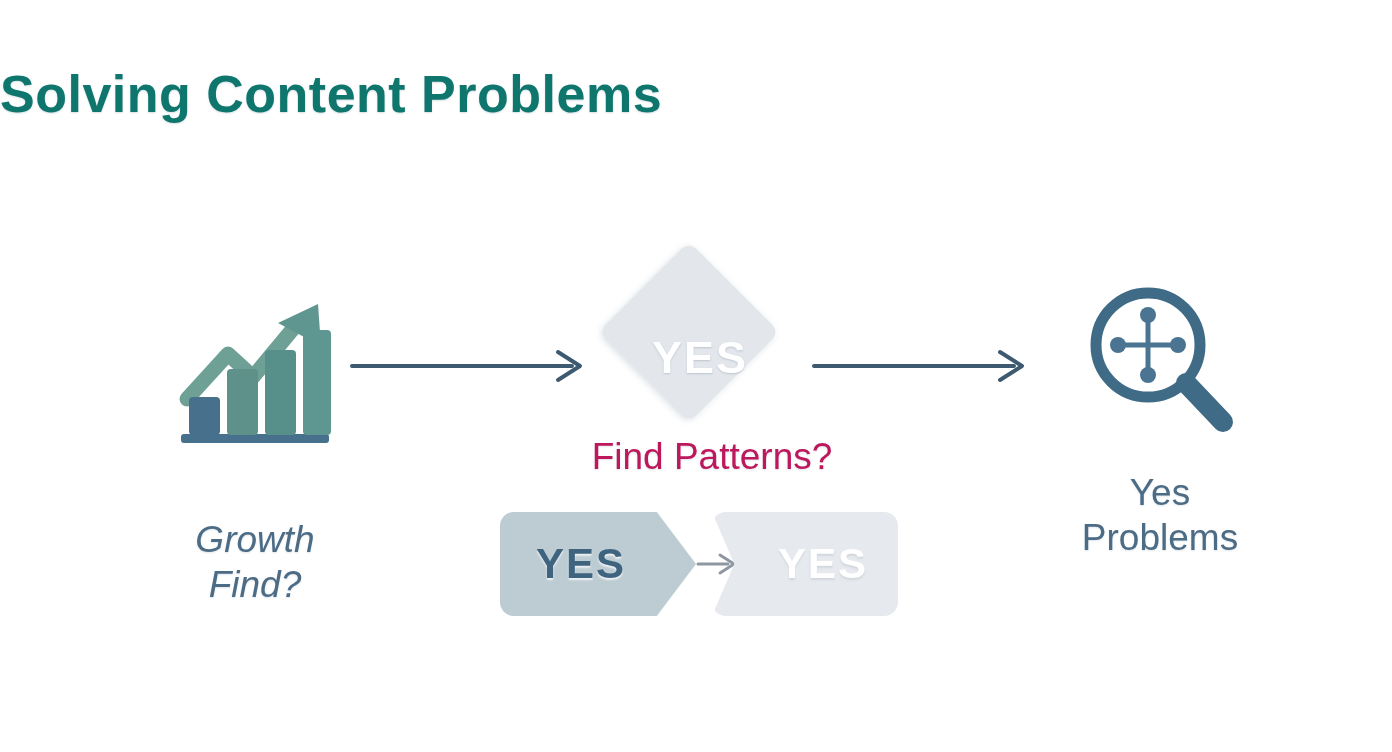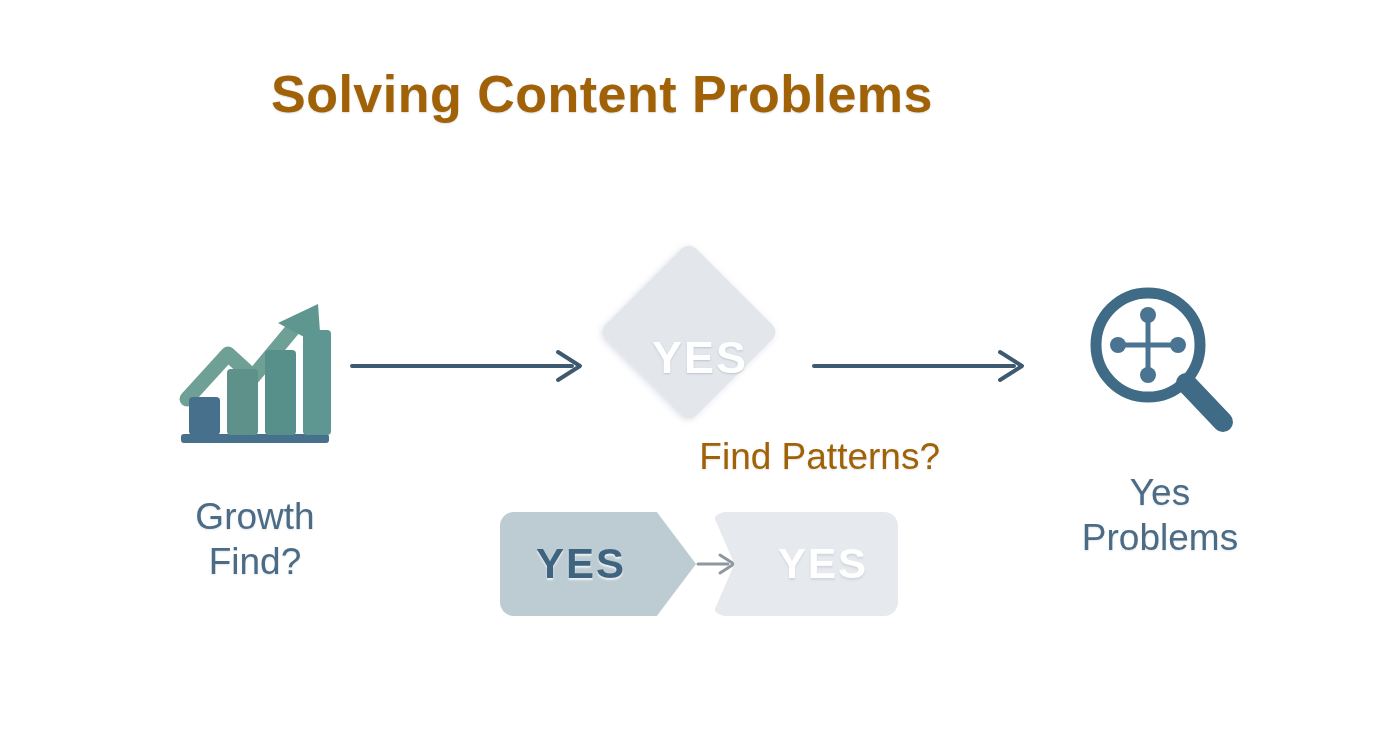--- a/index.html
+++ b/index.html
@@ -15,25 +15,24 @@
     font-family: "Liberation Sans", sans-serif;
     background: #ffffff;
   }
 
   
   .title {
     position: absolute;
     top: 64px;
     left: 0;
     width: 1204px;
-    text-align: center;
     font-size: 52px;
     font-weight: 600;
     letter-spacing: 0.5px;
-    color: #a16207;
+    color: #0f766e;
     text-shadow: 0 1px 2px rgba(140,160,175,0.35);
   }
 
   
   .stage-growth {
     position: absolute;
     left: 130px;
     top: 272px;
     width: 250px;
     text-align: center;
@@ -44,21 +43,21 @@
     align-items: flex-end;
     justify-content: center;
   }
   .stage-label {
     font-size: 37px;
     font-weight: 500;
     line-height: 1.22;
     color: #4c6b85;
     text-shadow: 0 1px 2px rgba(150,168,182,0.30);
   }
-  .stage-growth .stage-label { margin-top: 42px; }
+  .stage-growth .stage-label { margin-top: 65px; font-style: italic; }
 
   
   .arrow-long {
     position: absolute;
     top: 348px;
     height: 36px;
   }
   .arrow-1 { left: 350px; width: 238px; }
   .arrow-2 { left: 812px; width: 218px; }
 
@@ -93,27 +92,27 @@
     font-size: 45px;
     font-weight: 600;
     letter-spacing: 2px;
     color: #ffffff;
     text-shadow: 0 1px 2px rgba(180,190,200,0.85);
   }
 
   
   .patterns-caption {
     position: absolute;
-    left: 460px;
+    left: 472px;
     top: 436px;
     width: 480px;
-    text-align: right;
+    text-align: center;
     font-size: 37px;
     font-weight: 400;
-    color: #a16207;
+    color: #be185d;
     text-shadow: 0 1px 2px rgba(190,196,202,0.5);
   }
 
   
   .chips-row {
     position: absolute;
     left: 500px;
     top: 512px;
     width: 410px;
     height: 104px;

